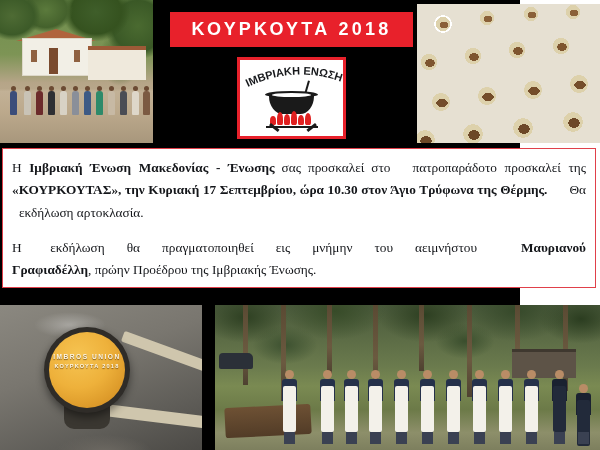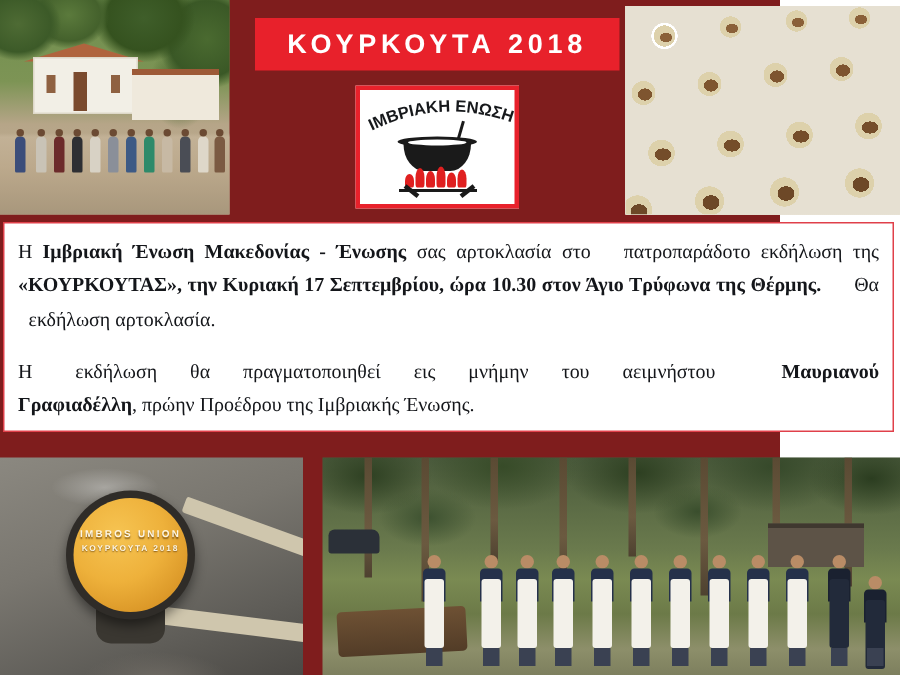--- a/index.html
+++ b/index.html
@@ -13,21 +13,21 @@
     height: 450px;
     overflow: hidden;
     font-family: "Liberation Serif", "DejaVu Serif", serif;
     position: relative;
   }
 
   .poster {
     position: relative;
     width: 520px;
     height: 450px;
-    background: #7f1d1d;
+    background: #000000;
   }
 
   
   .header-band {
     position: absolute;
     left: 0; top: 0;
     width: 600px; height: 145px;
   }
 
   .photo {
@@ -491,22 +491,22 @@
           <div class="flame" style="left:37px;height:12px;"></div>
         </div>
         <div class="log-l"></div>
         <div class="log-r"></div>
         <div class="logo-ground"></div>
       </div>
     </div>
   </div>
 
   <div class="text-box">
-    <p class="para"><span>Η </span><b>Ιμβριακή Ένωση Μακεδονίας - Ένωσης</b><span class="sp"></span><span>σας</span><span class="sp"></span><span>αρτοκλασία</span><span class="sp"></span><span>στο</span><span class="sp-lg"></span><span>πατροπαράδοτο</span>
-       <span>εκδήλωση της </span><b>«ΚΟΥΡΚΟΥΤΑΣ», την Κυριακή 17 Σεπτεμβρίου, ώρα 10.30 στον Άγιο Τρύφωνα της Θέρμης.</b><span class="sp-lg"></span><span>Θα</span><span class="sp"></span><span>εκδήλωση αρτοκλασία.</span></p>
+    <p class="para"><span>Η </span><b>Ιμβριακή Ένωση Μακεδονίας - Ένωσης</b><span class="sp"></span><span>σας</span><span class="sp"></span><span>προσκαλεί</span><span class="sp"></span><span>στο</span><span class="sp-lg"></span><span>πατροπαράδοτο</span>
+       <span>προσκαλεί της </span><b>«ΚΟΥΡΚΟΥΤΑΣ», την Κυριακή 17 Σεπτεμβρίου, ώρα 10.30 στον Άγιο Τρύφωνα της Θέρμης.</b><span class="sp-lg"></span><span>Θα</span><span class="sp"></span><span>εκδήλωση αρτοκλασία.</span></p>
 
     <p class="para"><span>Η εκδήλωση</span><span class="sp-lg"></span><span>θα</span><span class="sp-lg"></span><span>πραγματοποιηθεί</span><span class="sp-lg"></span><span>εις</span><span class="sp-lg"></span><span>μνήμην</span><span class="sp-lg"></span><span>του</span><span class="sp-lg"></span><span>αειμνήστου</span><span class="sp-lg"></span><span class="sp-lg"></span><b>Μαυριανού Γραφιαδέλλη</b><span>, πρώην Προέδρου της Ιμβριακής Ένωσης.</span></p>
   </div>
 
   <div class="photo photo-cauldron">
     <div class="plank-a"></div>
     <div class="plank-b"></div>
     <div class="steam"></div>
     <div class="pot-stand"></div>
     <div class="pot-outer">

